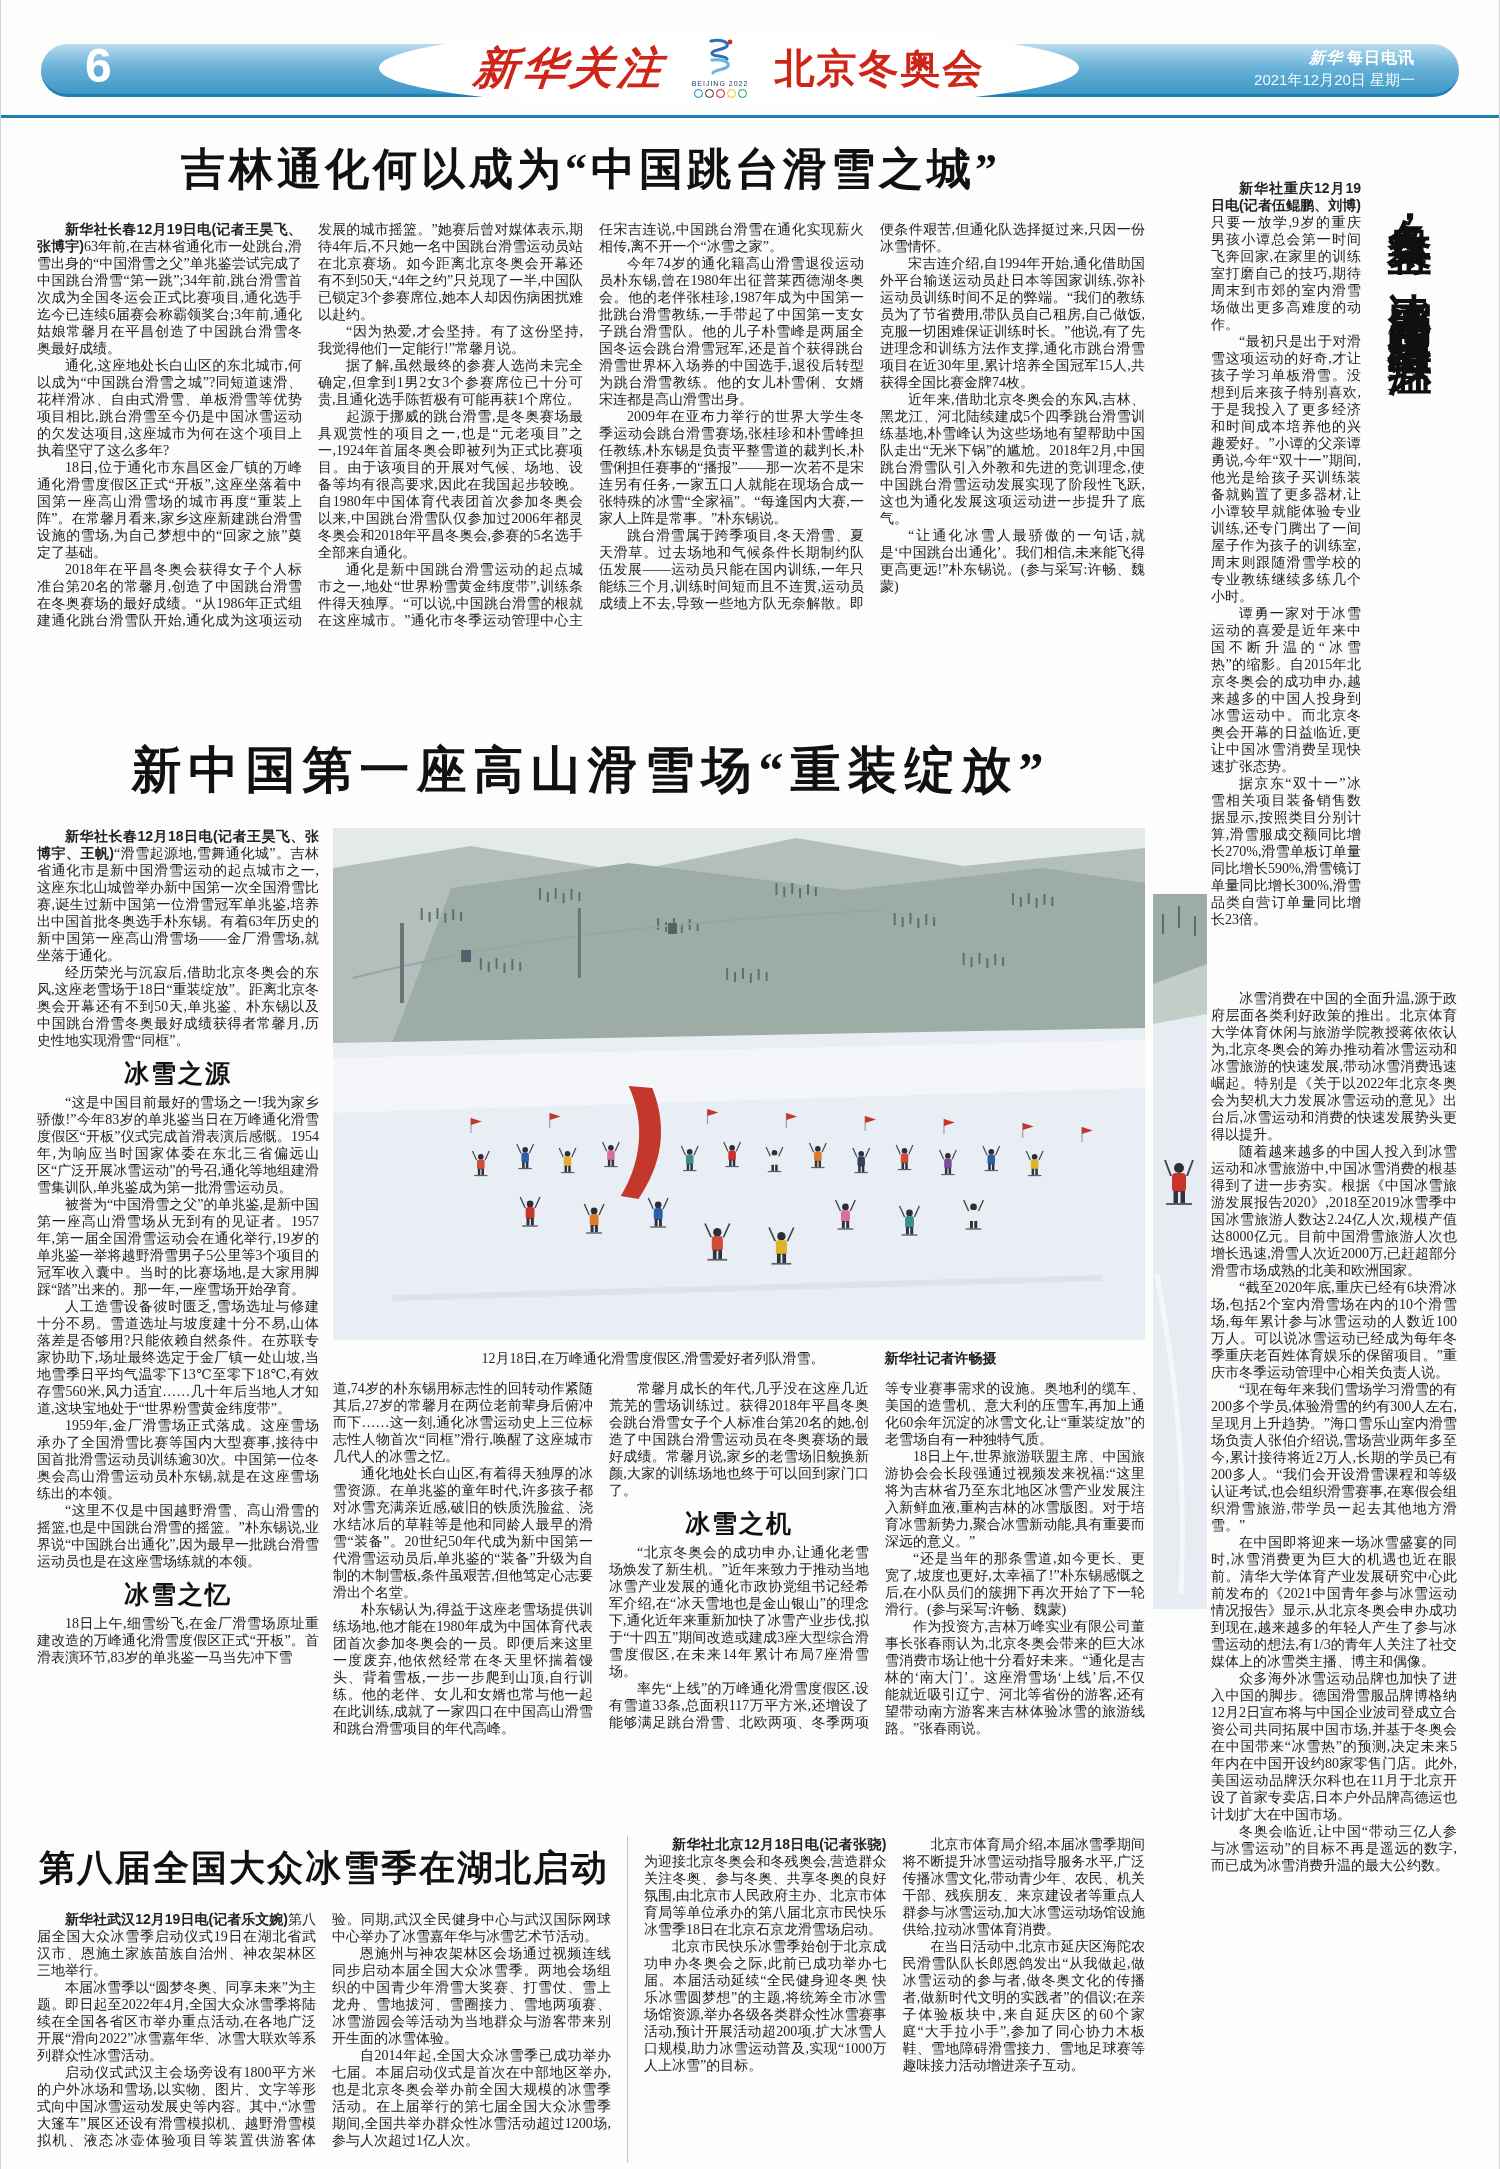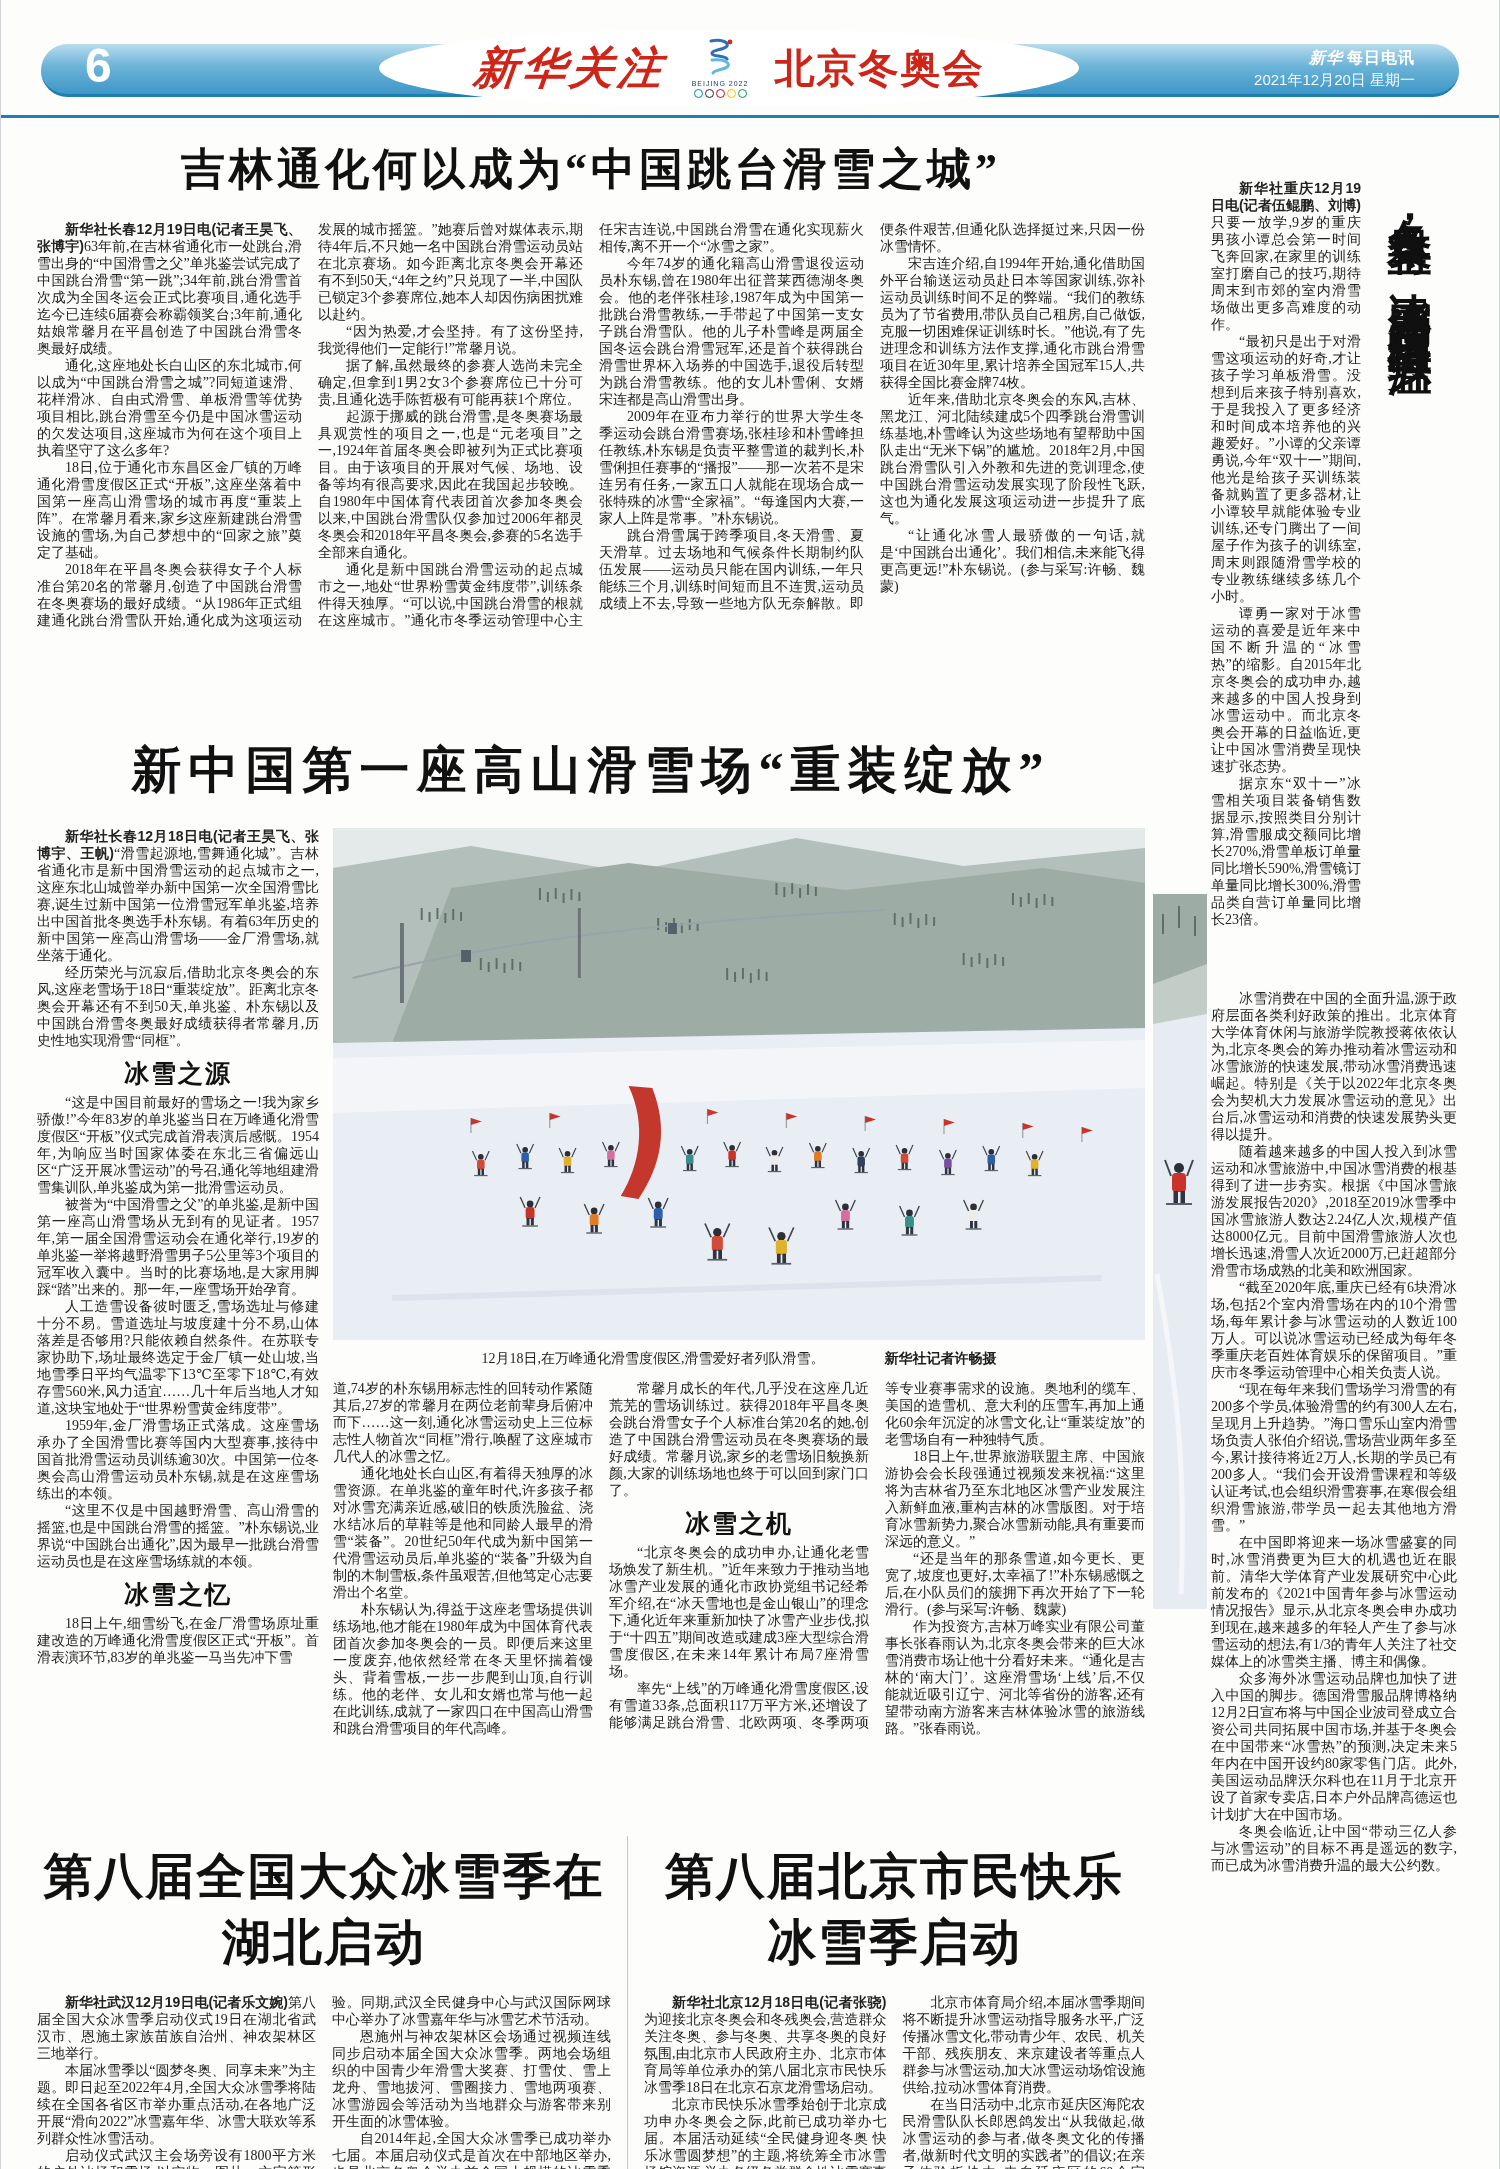--- a/index.html
+++ b/index.html
@@ -51,21 +51,21 @@
   .photo svg{display:block;width:100%;height:100%;}
   .caption-row{display:flex;justify-content:center;align-items:baseline;gap:60px;margin:10px 0 12px 0;
                font-size:14px;text-align:center;}
   .caption-credit{font-weight:bold;}
   .a2-flow{column-count:3;column-gap:16px;flex:1;}
   
   .bottom-row{display:flex;margin-top:30px;}
   .b-art{box-sizing:border-box;}
   .b-art.left{width:590px;padding-right:16px;}
   .b-art.right{flex:1;border-left:1px solid #c3c6c9;padding-left:16px;}
-  .b-hl{font-size:49px;margin:8px 0 18px 0;letter-spacing:2px;}
+  .b-hl{font-size:36px;margin:8px 0 18px 0;letter-spacing:2px;}
   .b-cols{column-count:2;column-gap:16px;height:252px;}
   
   .aside{width:310px;box-sizing:border-box;position:relative;padding:56px 6px 0 58px;}
   .sb-top{display:flex;height:798px;overflow:hidden;}
   .sb-col1{width:150px;flex:none;}
   .sb-col1 .flow{height:798px;font-size:14px;}
   .sb-vtitle{flex:1;display:flex;justify-content:center;align-items:flex-start;padding-top:4px;}
   .vtext{writing-mode:vertical-rl;font-size:44px;font-weight:bold;letter-spacing:6px;color:#101010;
          font-family:"Liberation Serif",serif;line-height:1.1;}
   .sb-rest{margin-top:12px;height:1230px;}
@@ -248,21 +248,20 @@
           <h2 class="hl b-hl">第八届全国大众冰雪季在湖北启动</h2>
           <div class="flow b-cols">
               <p><b>新华社武汉12月19日电(记者乐文婉)</b>第八届全国大众冰雪季启动仪式19日在湖北省武汉市、恩施土家族苗族自治州、神农架林区三地举行。</p>
               <p>本届冰雪季以“圆梦冬奥、同享未来”为主题。即日起至2022年4月,全国大众冰雪季将陆续在全国各省区市举办重点活动,在各地广泛开展“滑向2022”冰雪嘉年华、冰雪大联欢等系列群众性冰雪活动。</p>
               <p>启动仪式武汉主会场旁设有1800平方米的户外冰场和雪场,以实物、图片、文字等形式向中国冰雪运动发展史等内容。其中,“冰雪大篷车”展区还设有滑雪模拟机、越野滑雪模拟机、液态冰壶体验项目等装置供游客体验。同期,武汉全民健身中心与武汉国际网球中心举办了冰雪嘉年华与冰雪艺术节活动。</p>
               <p>恩施州与神农架林区会场通过视频连线同步启动本届全国大众冰雪季。两地会场组织的中国青少年滑雪大奖赛、打雪仗、雪上龙舟、雪地拔河、雪圈接力、雪地两项赛、冰雪游园会等活动为当地群众与游客带来别开生面的冰雪体验。</p>
               <p>自2014年起,全国大众冰雪季已成功举办七届。本届启动仪式是首次在中部地区举办,也是北京冬奥会举办前全国大规模的冰雪季活动。在上届举行的第七届全国大众冰雪季期间,全国共举办群众性冰雪活动超过1200场,参与人次超过1亿人次。</p>
             </div>
         </div>
         <div class="b-art right">
-          <h2 class="hl b-hl">第八届北京市民快乐冰雪季启动</h2>
           <div class="flow b-cols">
               <p><b>新华社北京12月18日电(记者张骁)</b>为迎接北京冬奥会和冬残奥会,营造群众关注冬奥、参与冬奥、共享冬奥的良好氛围,由北京市人民政府主办、北京市体育局等单位承办的第八届北京市民快乐冰雪季18日在北京石京龙滑雪场启动。</p>
               <p>北京市民快乐冰雪季始创于北京成功申办冬奥会之际,此前已成功举办七届。本届活动延续“全民健身迎冬奥  快乐冰雪圆梦想”的主题,将统筹全市冰雪场馆资源,举办各级各类群众性冰雪赛事活动,预计开展活动超200项,扩大冰雪人口规模,助力冰雪运动普及,实现“1000万人上冰雪”的目标。</p>
               <p>北京市体育局介绍,本届冰雪季期间将不断提升冰雪运动指导服务水平,广泛传播冰雪文化,带动青少年、农民、机关干部、残疾朋友、来京建设者等重点人群参与冰雪运动,加大冰雪运动场馆设施供给,拉动冰雪体育消费。</p>
               <p>在当日活动中,北京市延庆区海陀农民滑雪队队长郎恩鸽发出“从我做起,做冰雪运动的参与者,做冬奥文化的传播者,做新时代文明的实践者”的倡议;在亲子体验板块中,来自延庆区的60个家庭“大手拉小手”,参加了同心协力木板鞋、雪地障碍滑雪接力、雪地足球赛等趣味接力活动增进亲子互动。</p>
             </div>
         </div>
       </div>
     </div>
 

